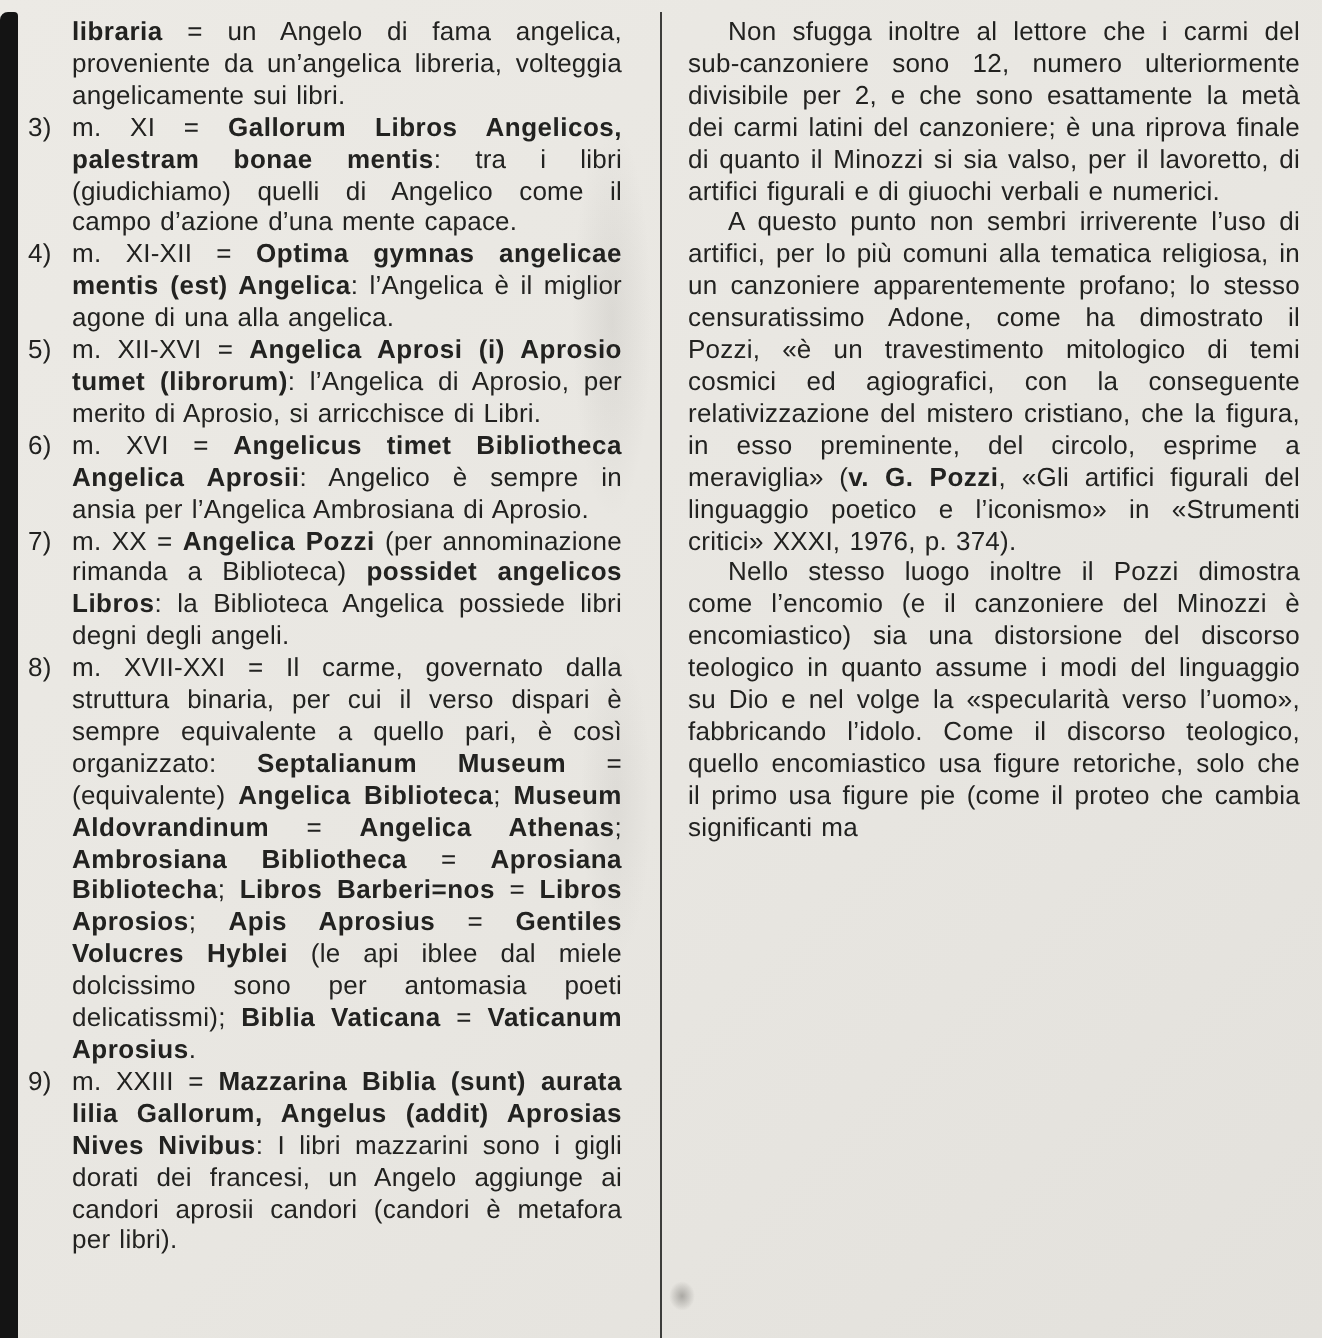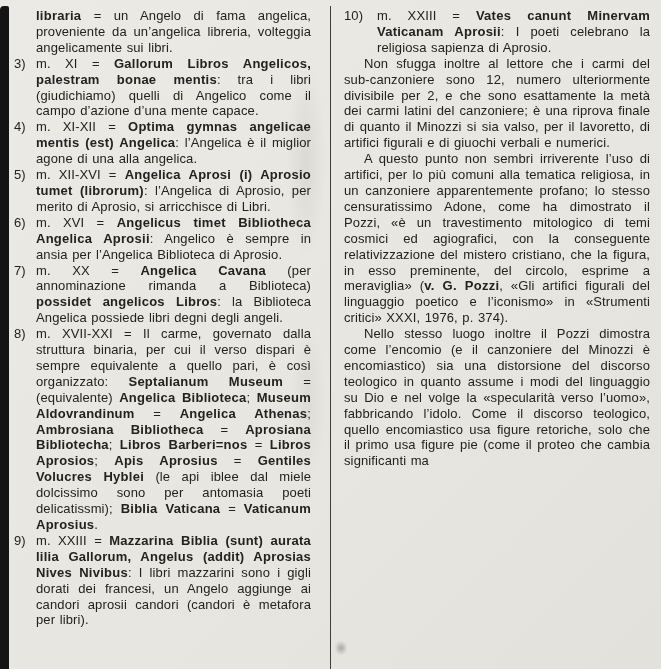--- a/index.html
+++ b/index.html
@@ -48,24 +48,23 @@
   <div class="scan-bar"></div>
   <div class="smudge s1"></div>
   <div class="smudge s2"></div>
   <div class="smudge s3"></div>
   <div class="divider"></div>
   <div class="col col-left" id="col-left">
       <div class="item"><span class="b">libraria</span><span class="r"> = un Angelo di fama angelica, proveniente da un’angelica libreria, volteggia angelicamente sui libri.</span></div>
       <div class="item"><span class="num">3)</span><span class="r">m. XI = </span><span class="b">Gallorum Libros Angelicos, palestram bonae mentis</span><span class="r">: tra i libri (giudichiamo) quelli di Angelico come il campo d’azione d’una mente capace.</span></div>
       <div class="item"><span class="num">4)</span><span class="r">m. XI-XII = </span><span class="b">Optima gymnas angelicae mentis (est) Angelica</span><span class="r">: l’Angelica è il miglior agone di una alla angelica.</span></div>
       <div class="item"><span class="num">5)</span><span class="r">m. XII-XVI = </span><span class="b">Angelica Aprosi (i) Aprosio tumet (librorum)</span><span class="r">: l’Angelica di Aprosio, per merito di Aprosio, si arricchisce di Libri.</span></div>
-      <div class="item"><span class="num">6)</span><span class="r">m. XVI = </span><span class="b">Angelicus timet Bibliotheca Angelica Aprosii</span><span class="r">: Angelico è sempre in ansia per l’Angelica Biblioteca di Aprosio.</span></div>
-      <div class="item"><span class="num">7)</span><span class="r">m. XX = </span><span class="b">Angelica Cavana</span><span class="r"> (per annominazione rimanda a Biblioteca) </span><span class="b">possidet angelicos Libros</span><span class="r">: la Biblioteca Angelica possiede libri degni degli angeli.</span></div>
+      <div class="item"><span class="num">6)</span><span class="r">m. XVI = </span><span class="b">Angelicus timet Bibliotheca Angelica Aprosii</span><span class="r">: Angelico è sempre in ansia per l’Angelica Ambrosiana di Aprosio.</span></div>
+      <div class="item"><span class="num">7)</span><span class="r">m. XX = </span><span class="b">Angelica Pozzi</span><span class="r"> (per annominazione rimanda a Biblioteca) </span><span class="b">possidet angelicos Libros</span><span class="r">: la Biblioteca Angelica possiede libri degni degli angeli.</span></div>
       <div class="item"><span class="num">8)</span><span class="r">m. XVII-XXI = Il carme, governato dalla struttura binaria, per cui il verso dispari è sempre equivalente a quello pari, è così organizzato: </span><span class="b">Septalianum Museum</span><span class="r"> = (equivalente) </span><span class="b">Angelica Biblioteca</span><span class="r">; </span><span class="b">Museum Aldovrandinum</span><span class="r"> = </span><span class="b">Angelica Athenas</span><span class="r">; </span><span class="b">Ambrosiana Bibliotheca</span><span class="r"> = </span><span class="b">Aprosiana Bibliotecha</span><span class="r">; </span><span class="b">Libros Barberi=nos</span><span class="r"> = </span><span class="b">Libros Aprosios</span><span class="r">; </span><span class="b">Apis Aprosius</span><span class="r"> = </span><span class="b">Gentiles Volucres Hyblei</span><span class="r"> (le api iblee dal miele dolcissimo sono per antomasia poeti delicatissmi); </span><span class="b">Biblia Vaticana</span><span class="r"> = </span><span class="b">Vaticanum Aprosius</span><span class="r">.</span></div>
       <div class="item"><span class="num">9)</span><span class="r">m. XXIII = </span><span class="b">Mazzarina Biblia (sunt) aurata lilia Gallorum, Angelus (addit) Aprosias Nives Nivibus</span><span class="r">: I libri mazzarini sono i gigli dorati dei francesi, un Angelo aggiunge ai candori aprosii candori (candori è metafora per libri).</span></div>
     </div>
   <div class="col col-right" id="col-right">
-      <div class="item"><span class="num">10)</span><span class="r">m. XXIII = </span><span class="b">Vates canunt Minervam Vaticanam Aprosii</span><span class="r">: I poeti celebrano la religiosa sapienza di Aprosio.</span></div>
       <p class="para"><span class="r">Non sfugga inoltre al lettore che i carmi del sub-canzoniere sono 12, numero ulteriormente divisibile per 2, e che sono esattamente la metà dei carmi latini del canzoniere; è una riprova finale di quanto il Minozzi si sia valso, per il lavoretto, di artifici figurali e di giuochi verbali e numerici.</span></p>
       <p class="para"><span class="r">A questo punto non sembri irriverente l’uso di artifici, per lo più comuni alla tematica religiosa, in un canzoniere apparentemente profano; lo stesso censuratissimo Adone, come ha dimostrato il Pozzi, «è un travestimento mitologico di temi cosmici ed agiografici, con la conseguente relativizzazione del mistero cristiano, che la figura, in esso preminente, del circolo, esprime a meraviglia» (</span><span class="b">v. G. Pozzi</span><span class="r">, «Gli artifici figurali del linguaggio poetico e l’iconismo» in «Strumenti critici» XXXI, 1976, p. 374).</span></p>
       <p class="para"><span class="r">Nello stesso luogo inoltre il Pozzi dimostra come l’encomio (e il canzoniere del Minozzi è encomiastico) sia una distorsione del discorso teologico in quanto assume i modi del linguaggio su Dio e nel volge la «specularità verso l’uomo», fabbricando l’idolo. Come il discorso teologico, quello encomiastico usa figure retoriche, solo che il primo usa figure pie (come il proteo che cambia significanti ma</span></p>
     </div>
 </div>
 
 </body></html>

